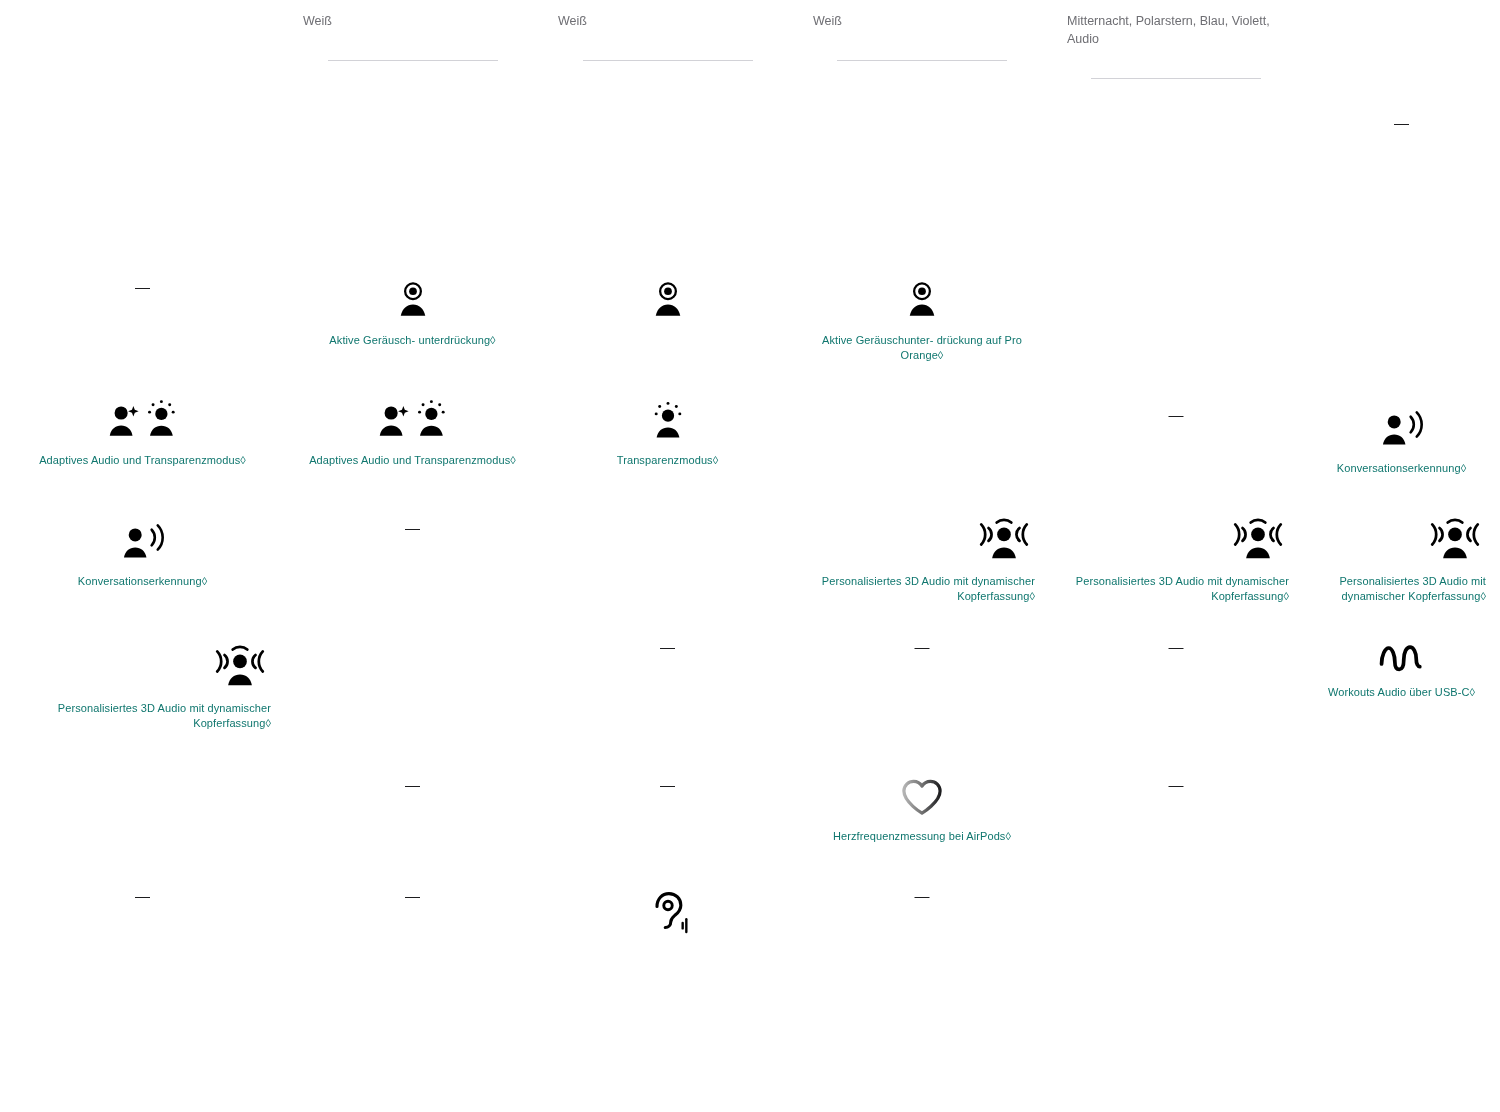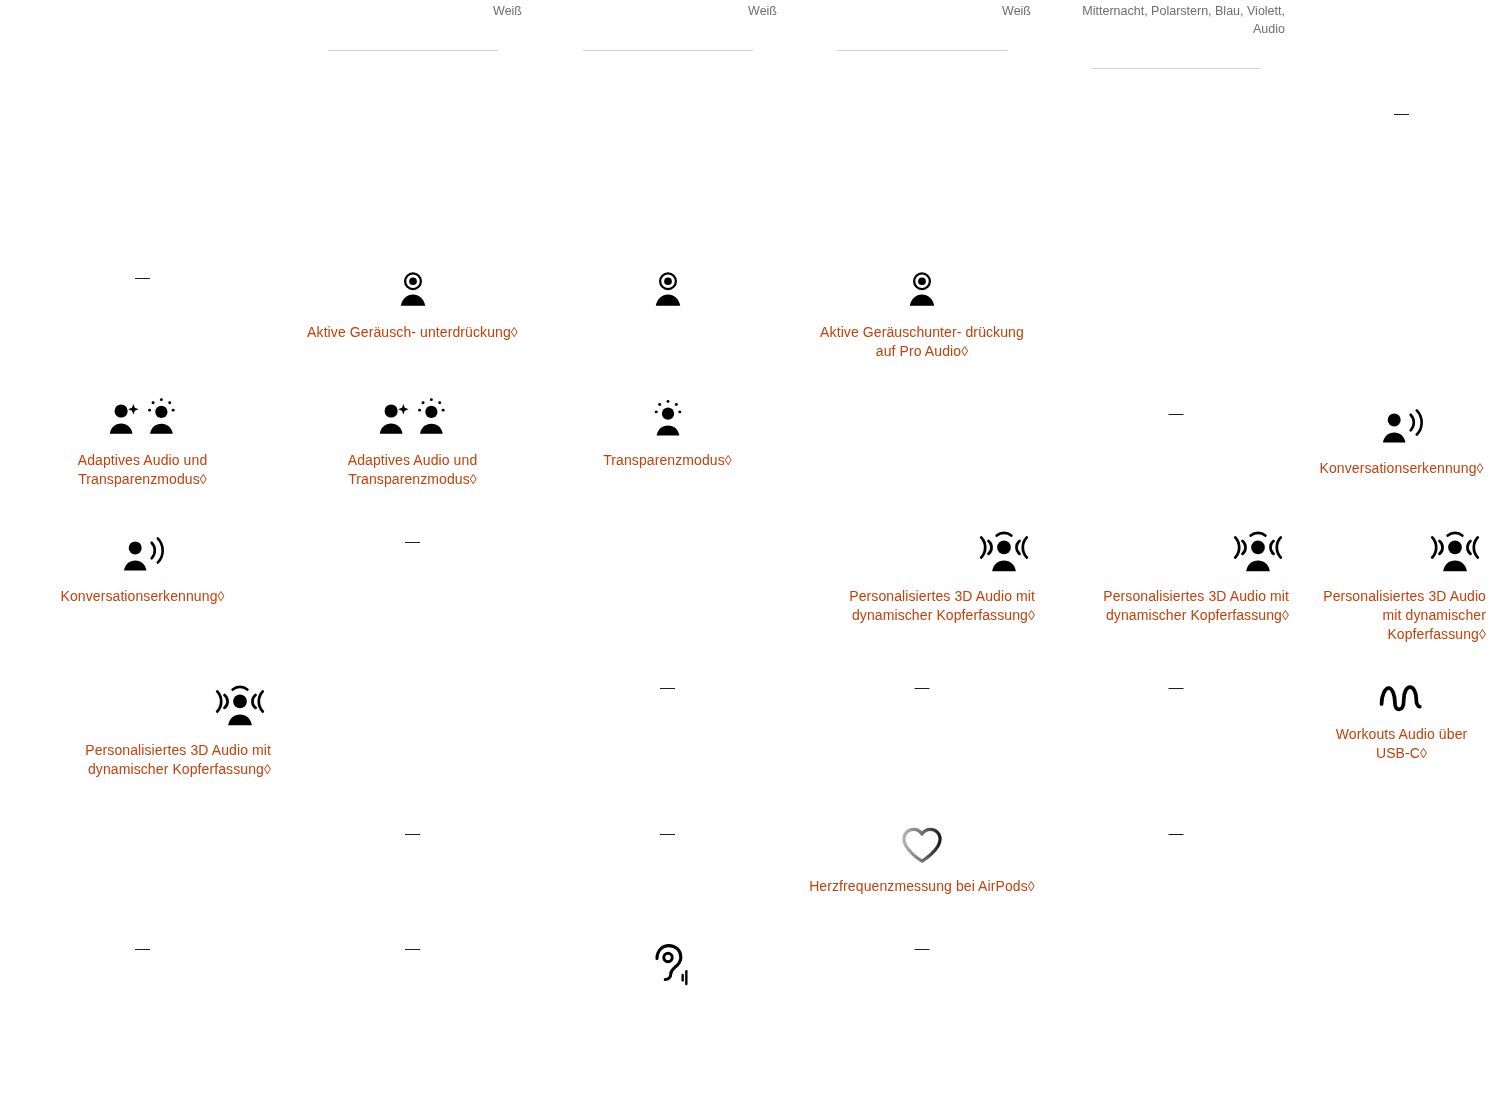--- a/index.html
+++ b/index.html
@@ -19,22 +19,22 @@
   
   .table {
     display: grid;
     grid-template-columns: 285px 255px 255px 254px 254px 197px;
     align-items: start;
   }
 
   .col-spacer { }
 
   .head-cell {
-    padding-top: 2px;
-    text-align: right;
+    padding-top: 12px;
+    text-align: left;
   }
   .head-colors {
     font-size: 12.5px;
     line-height: 1.45;
     color: #6e6e73;
     padding: 0 18px;
   }
   .head-rule {
     margin: 30px auto 0 auto;
     border-top: 1px solid #d2d2d7;
@@ -51,23 +51,23 @@
     box-sizing: border-box;
   }
 
   .icon {
     display: block;
     margin: 0 auto 12px auto;
     line-height: 0;
   }
 
   .label {
-    font-size: 14px;
+    font-size: 11px;
     line-height: 1.35;
-    color: #c2410c;
+    color: #0f766e;
     letter-spacing: 0.1px;
   }
 
   .dash {
     display: block;
     text-align: center;
     color: #1d1d1f;
     font-size: 15px;
     line-height: 1;
     user-select: none;
@@ -151,21 +151,21 @@
 
     <div class="cellbox feature-cell">
       <span class="icon">
         <svg width="42" height="42" viewBox="0 0 48 48" aria-hidden="true">
           <circle cx="24" cy="14" r="9" fill="none" stroke="#000" stroke-width="2.6"></circle>
           <circle cx="24" cy="14" r="4.4" fill="#000"></circle>
           <path d="M10 42c1.6-8.4 7.2-13 14-13s12.4 4.6 14 13z" fill="#000"></path>
         </svg>
       </span>
       <div class="label">Aktive Geräuschunter-
-drückung auf Pro Audio◊</div>
+drückung auf Pro Orange◊</div>
     </div>
 
     <div class="cellbox"></div>
   </div>
 
   <div class="row r2">
     <div class="cellbox feature-cell">
       <span class="dash">—</span>
     </div>
 

